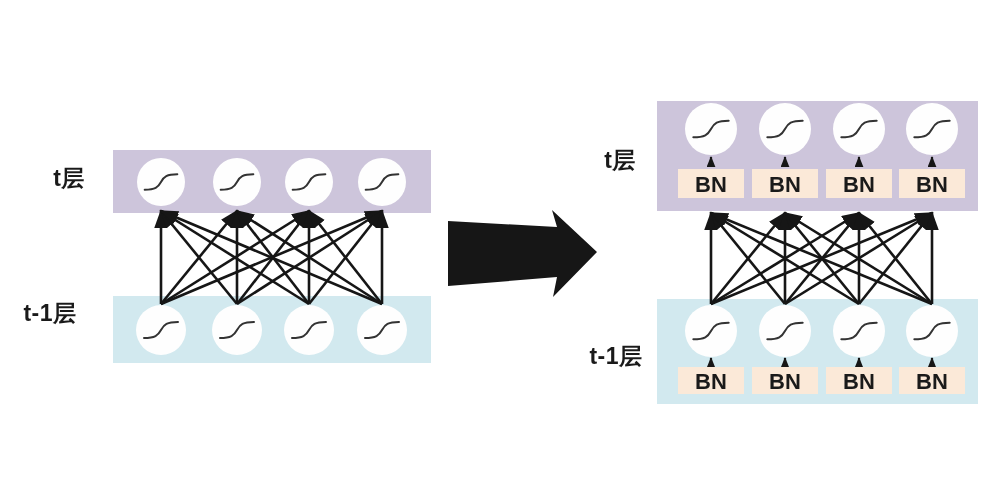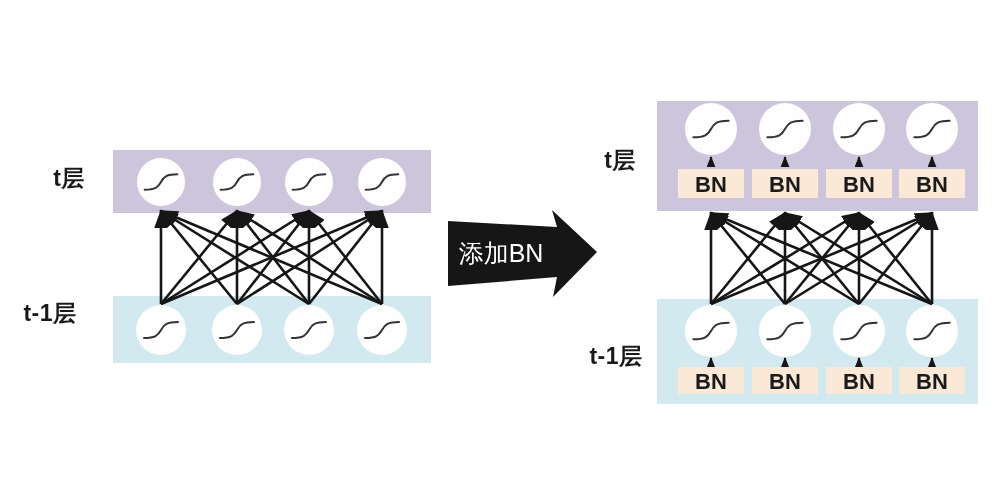--- a/index.html
+++ b/index.html
@@ -132,14 +132,13 @@
     </svg>
 
   <div class="layer-label" id="lbl-left-t">t层</div>
 
   <div class="layer-label" id="lbl-left-t1">t-1层</div>
 
   <div class="layer-label" id="lbl-right-t">t层</div>
 
   <div class="layer-label" id="lbl-right-t1">t-1层</div>
 
-  <div class="arrow-label" id="lbl-transform">添加BN</div>
 </div>
 
 </body></html>

